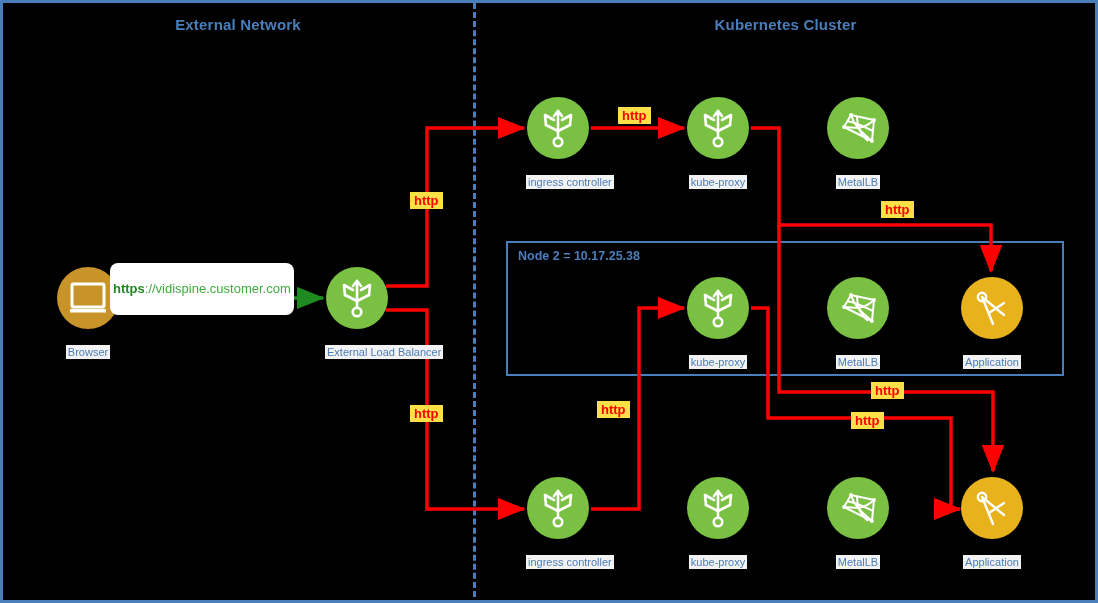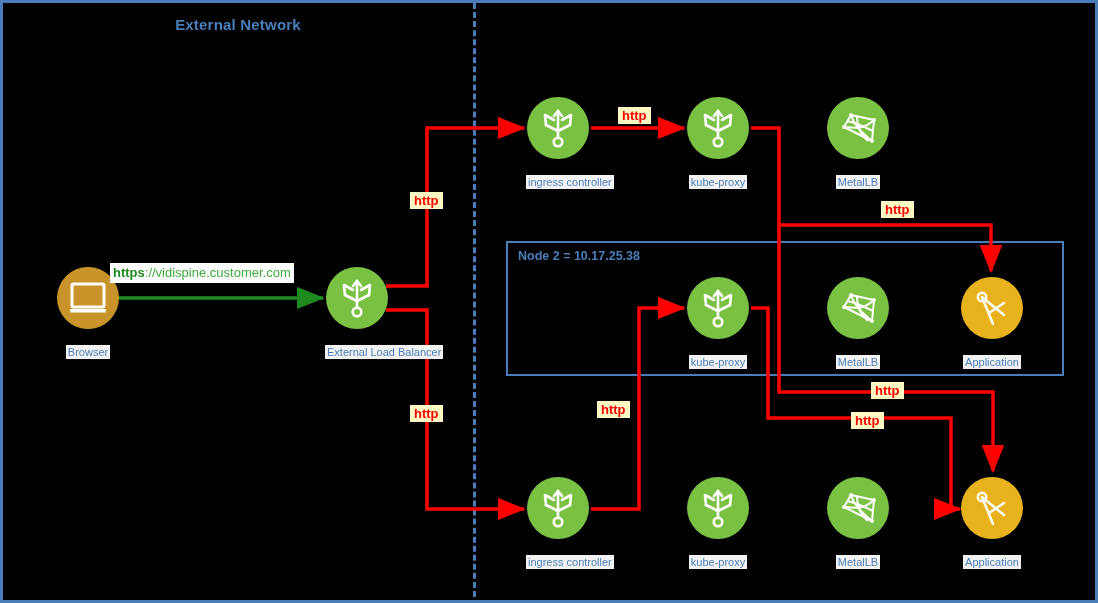--- a/index.html
+++ b/index.html
@@ -86,32 +86,33 @@
     white-space: nowrap;
     line-height: 14px;
   }
 
   
   #url-label {
     position: absolute;
     left: 107px;
     top: 260px;
     background: #ffffff;
-    padding: 2px 3px;
+    padding: 18px 3px;
     font-size: 13px;
     white-space: nowrap;
     line-height: 16px;
+    border-radius: 8px;
   }
   #url-scheme { color: #1f8a1f; font-weight: bold; }
   #url-rest   { color: #3fab3f; }
 
   
   .http-label {
     position: absolute;
-    background: #fef9c3;
+    background: #fde047;
     color: #ff0000;
     font-weight: bold;
     font-size: 13px;
     padding: 1px 4px;
     line-height: 15px;
     white-space: nowrap;
   }
 
   
   #edges, #edges-top {
@@ -121,20 +122,21 @@
     pointer-events: none;
   }
   #edges-top { z-index: 5; }
 </style>
 </head>
 <body>
 
 <div id="canvas">
 
   <div class="section-title" id="title-external">External Network</div>
+  <div class="section-title" id="title-cluster">Kubernetes Cluster</div>
 
   <div id="divider"></div>
 
   <div class="node-box" id="node2">
     <div class="node-label">Node 2 = 10.17.25.38</div>
   </div>
 
   <svg id="edges" viewBox="0 0 1092 597">
     <defs>
       <marker id="arrowRed" markerWidth="9" markerHeight="9" refX="7.5" refY="3.2" orient="auto" markerUnits="strokeWidth">

